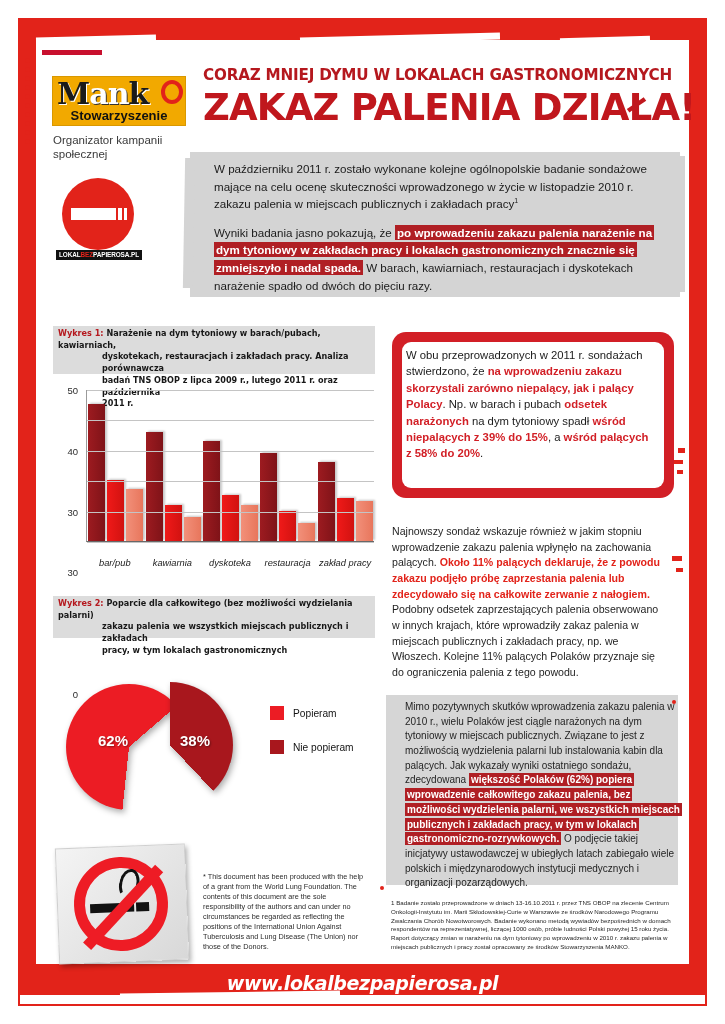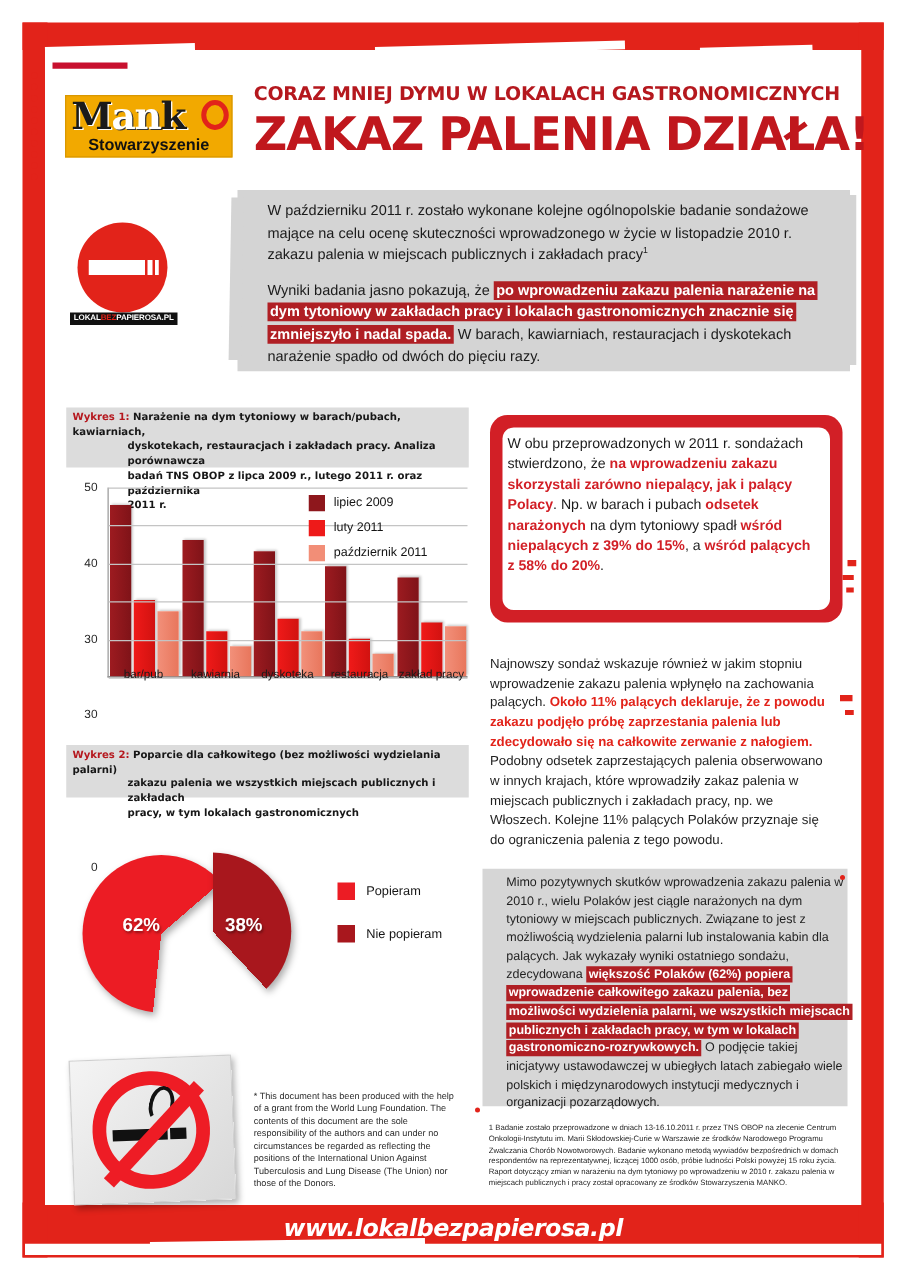--- a/index.html
+++ b/index.html
@@ -227,22 +227,23 @@
     width: 17px; position: relative;
   }
   .c1-bar span {
     position: absolute; left: 0; right: 0; bottom: 0;
     box-shadow: 1.5px -1px 2px rgba(0,0,0,0.22);
   }
   .s0 span { background: linear-gradient(to right,#9d1b20,#7f1318); }
   .s1 span { background: linear-gradient(to right,#f01a19,#d11210); }
   .s2 span { background: linear-gradient(to right,#f2907a,#e8765c); }
   .c1-xlabels {
-    position: absolute; left: 34px; top: 148px; right: 8px;
+    position: absolute; left: 34px; top: 172px; right: 8px;
     display: flex;
+    font-style: italic;
   }
   .c1-xlabels div {
     flex: 1; text-align: center;
     font-size: 9.3px; color: #1b1b1b;
   }
   .c1-legend {
     position: absolute; left: 195px; top: 10px;
   }
   .c1-legend .row {
     display: flex; align-items: center; margin-bottom: 7px;
@@ -465,20 +466,21 @@
       <i></i>
       <i></i>
       <i></i>
   </div>
 
   <div class="logo">
     <div class="manko">M<span class="wht">an</span>k</div>
     <div class="okr"></div>
     <div class="stow">Stowarzyszenie</div>
   </div>
+  <div class="org-text">Organizator kampanii społecznej</div>
 
   <div class="badge">
     <div class="circ"></div>
     <div class="cig"></div>
     <div class="cig2"></div>
     <div class="cig3"></div>
   </div>
   <div class="badge-label"><span>LOKAL</span><span class="b">BEZ</span><span>PAPIEROSA.PL</span></div>
 
   <div class="headline-sm">CORAZ MNIEJ DYMU W LOKALACH GASTRONOMICZNYCH</div>
@@ -575,34 +577,20 @@
         <div class="c1-grid" style="top: 0px;">
           <div class="c1-ylab" style="top: 0px;">50</div>
         </div>
       </div>
     <div class="c1-xlabels" id="c1x">
         <div>bar/pub</div>
         <div>kawiarnia</div>
         <div>dyskoteka</div>
         <div>restauracja</div>
         <div>zakład pracy</div>
-      </div>
-    <div class="c1-legend" id="c1leg">
-        <div class="row">
-          <span class="sw k0"></span>
-          <span class="lt">lipiec 2009</span>
-        </div>
-        <div class="row">
-          <span class="sw k1"></span>
-          <span class="lt">luty 2011</span>
-        </div>
-        <div class="row">
-          <span class="sw k2"></span>
-          <span class="lt">październik 2011</span>
-        </div>
       </div>
   </div>
 
   <div class="cap2"></div>
   <div class="cap2-text">
     <span class="lbl">Wykres 2:</span><span> Poparcie dla całkowitego (bez możliwości wydzielania palarni)</span>
     <span class="ind">zakazu palenia we wszystkich miejscach publicznych i zakładach</span>
     <span class="ind">pracy, w tym lokalach gastronomicznych</span>
   </div>
 

